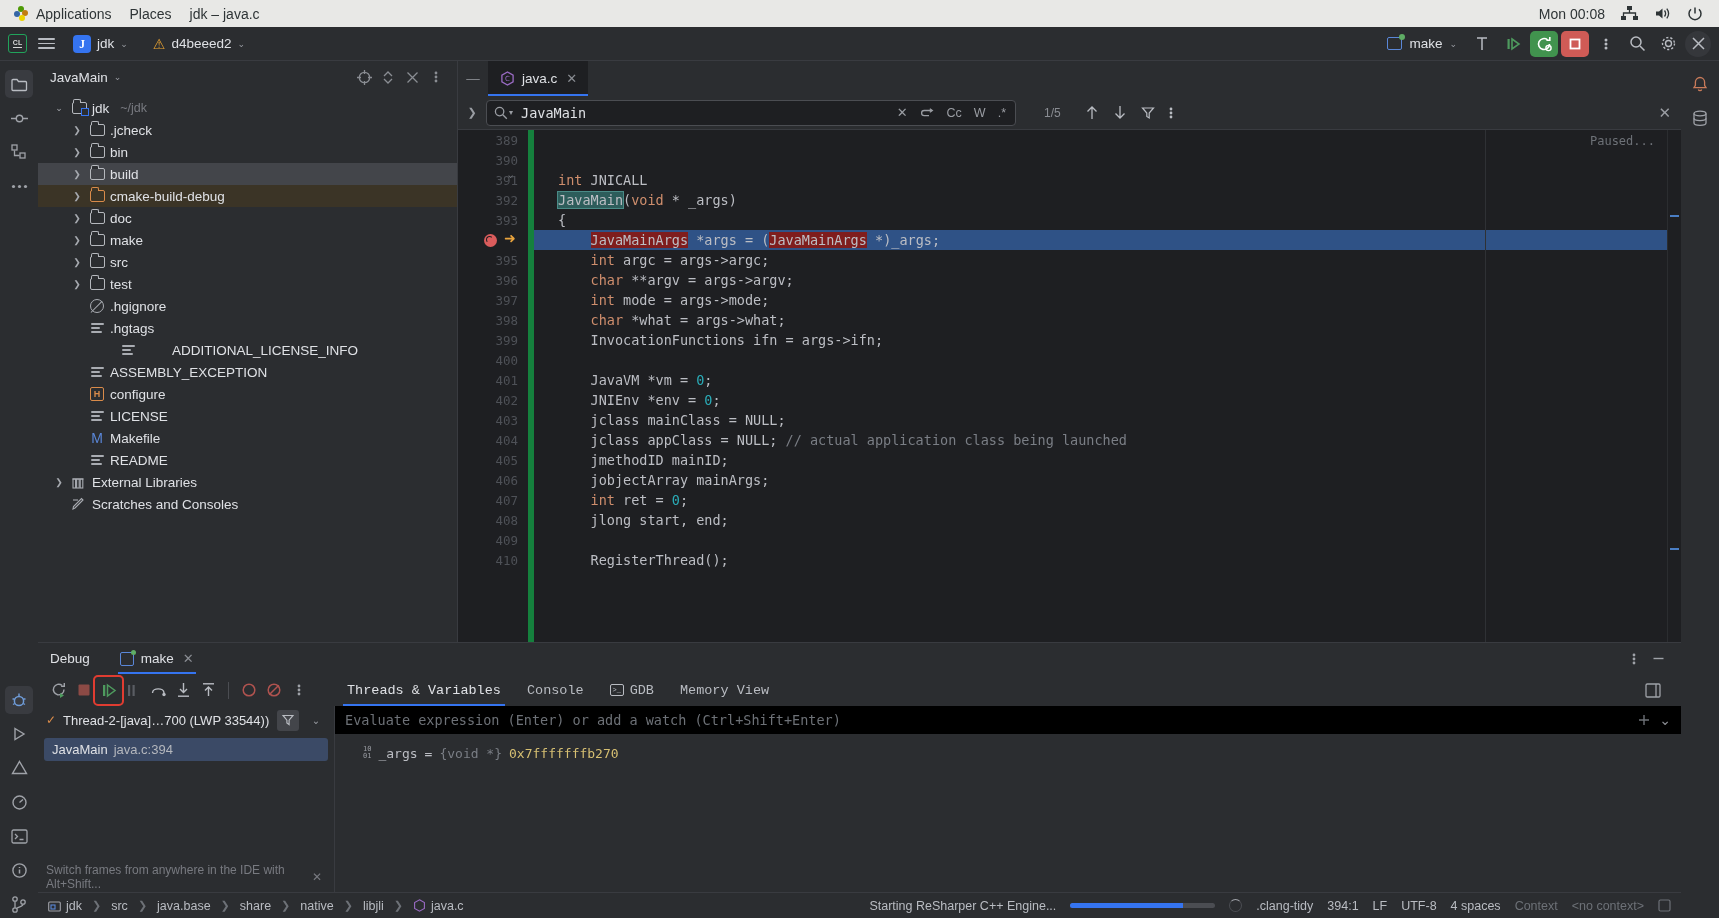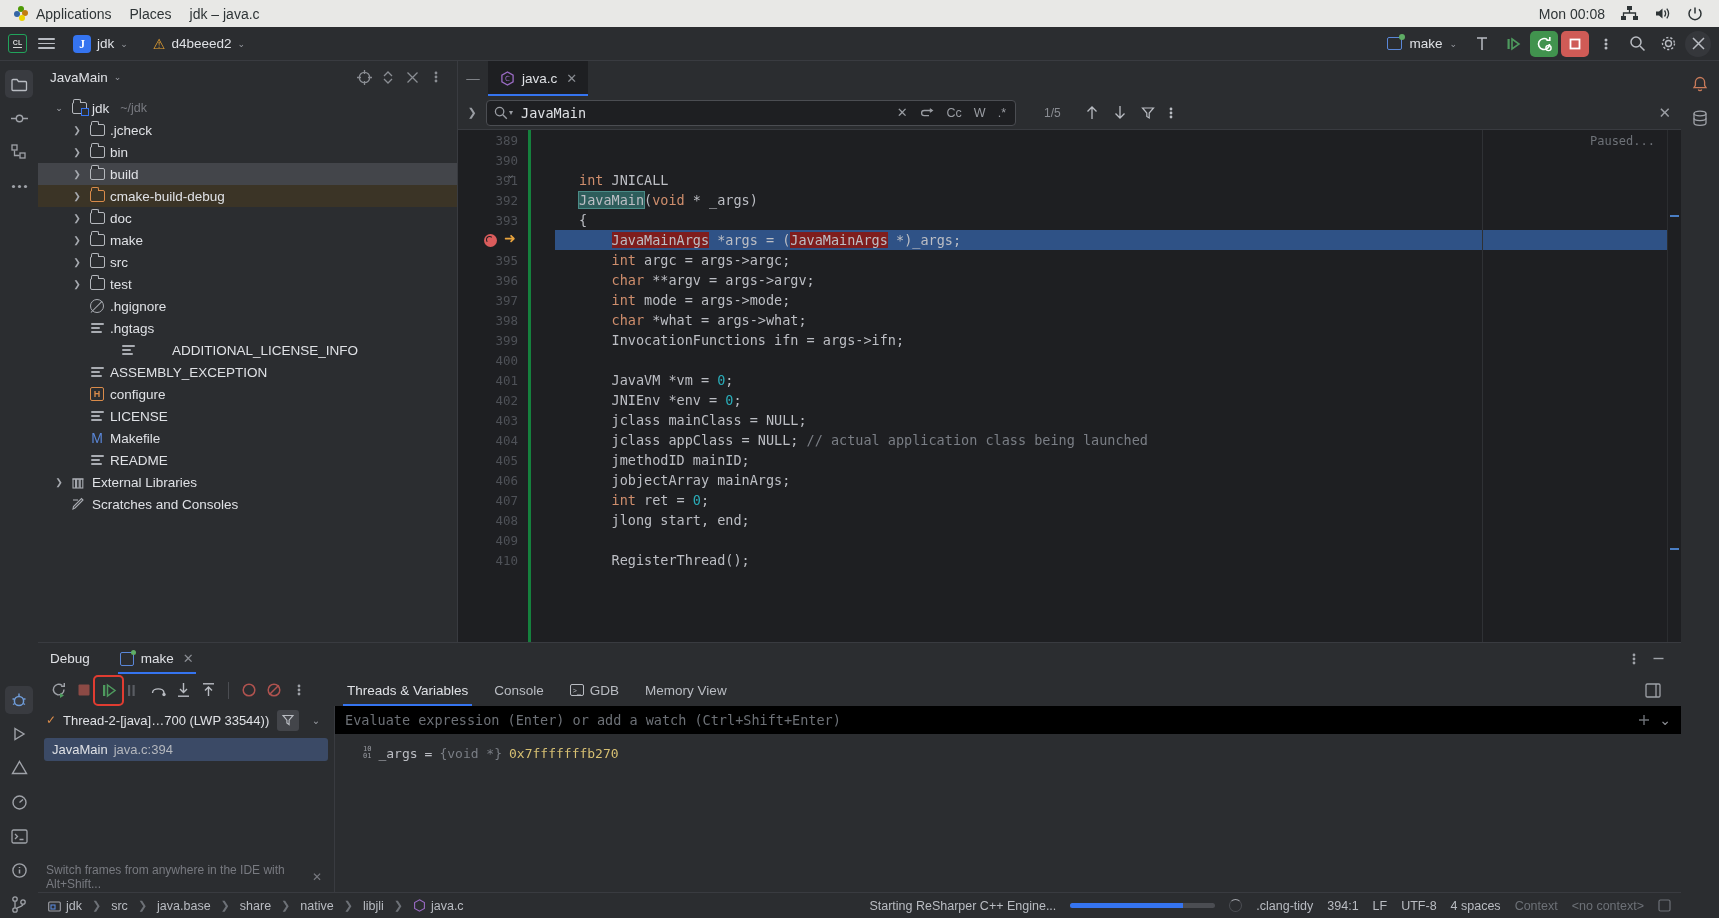--- a/index.html
+++ b/index.html
@@ -150,21 +150,21 @@
   .gline { height:20px; display:flex; align-items:center; justify-content:flex-end; padding-right:10px;
            color:#4e5157; font-size:12.5px; font-family:"DejaVu Sans Mono", monospace; }
   #gutter-marks { position:absolute; inset:0; }
   .bp { position:absolute; left:26px; width:13px; height:13px; border-radius:50%; background:#db5c5c; }
   .bp::after { content:''; position:absolute; width:5px; height:5px; border:1.3px solid #1e1f22; border-radius:50%;
                left:2px; top:1.5px; border-right-color:transparent; border-bottom-color:transparent; }
   .exec-arrow { position:absolute; left:46px; color:#e8a33d; font-size:14px; line-height:1; }
   .fold-mark { position:absolute; color:#6d7177; font-size:11px; }
 
   #code-text { flex:1; position:relative; font-family:"DejaVu Sans Mono", monospace; font-size:13.5px; overflow:hidden;
-               border-left:3px solid #15803d;padding-left:24px; }
+               border-left:6px solid #15803d; }
   .cline { height:20px; line-height:20px; white-space:pre; padding-left:24px; color:#bcbec4; }
   .cline.exec { background:#2f5286; }
   .kw { color:#cf8e6d;text-align:right; }
   .num { color:#2aacb8; }
   .cmt { color:#7a7e85; }
   .hl-occ { background:#7f1d1d; }
   .hl-sel { background:#2d5d5b; outline:1px solid #4a8b87; }
 
   #paused-lbl { position:absolute; right:12px; top:4px; color:#6d7177; font-size:12px; }
   #right-rail { width:14px; background:#1e1f22; position:relative; flex-shrink:0; border-left:1px solid #2b2d30; }
@@ -180,21 +180,21 @@
   .dtab-ico { width:14px; height:14px; border:1.5px solid #5a87d8; border-radius:2px; position:relative; }
   .dtab-ico::after { content:''; position:absolute; width:5px; height:5px; border-radius:50%; background:#5fad65; top:-3px; right:-3px; }
   .dh-right { margin-left:auto; display:flex; gap:2px; }
 
   #debug-toolbar { height:32px; display:flex; align-items:center; padding:0 8px; gap:0; }
   .dbtn { width:25px; height:25px; display:flex; align-items:center; justify-content:center; border-radius:4px; cursor:pointer; color:#9fa2a8; }
   .dbtn.framed { outline:2.5px solid #e03c31; outline-offset:1px; border-radius:2px; }
   .dsep { width:1px; height:17px; background:#4b4d52; margin:0 7px; }
   .dtabs { display:flex; align-items:center; margin-left:23px; gap:0; height:32px; }
   .vtab { padding:0 13px; height:32px; display:flex; align-items:center; gap:6px; position:relative;
-          font-size:13.5px; color:#b9bcc2; cursor:pointer; }
+          font-size:13.5px; color:#b9bcc2; cursor:pointer;font-family:Liberation Mono, monospace; }
   .vtab.active { color:#dfe1e5; }
   .vtab.active::after { content:''; position:absolute; left:9px; right:9px; bottom:0; height:2.5px; background:#3574f0; }
   .gdb-ico { width:14px; height:12px; border:1.4px solid #b9bcc2; border-radius:2px; font-size:7px;
              display:flex; align-items:center; justify-content:center; color:#b9bcc2; }
   .dt-right { margin-left:auto; display:flex; gap:4px; padding-right:8px; }
 
   #debug-content { flex:1; display:flex; min-height:0; }
   #frames-col { width:297px; display:flex; flex-direction:column; border-right:1px solid #393b40; flex-shrink:0; }
   #thread-row { height:28px; display:flex; align-items:center; gap:7px; padding:0 8px; }
   .tick { color:#d98b4a; font-size:12px; }

